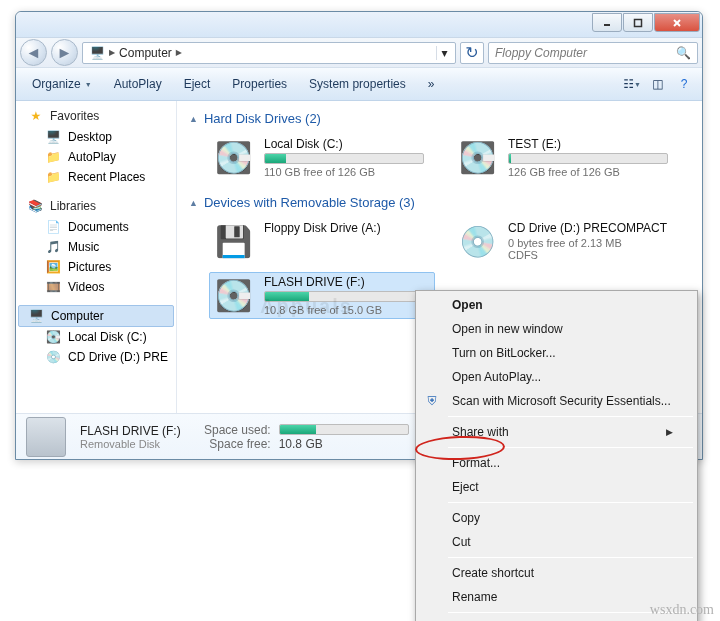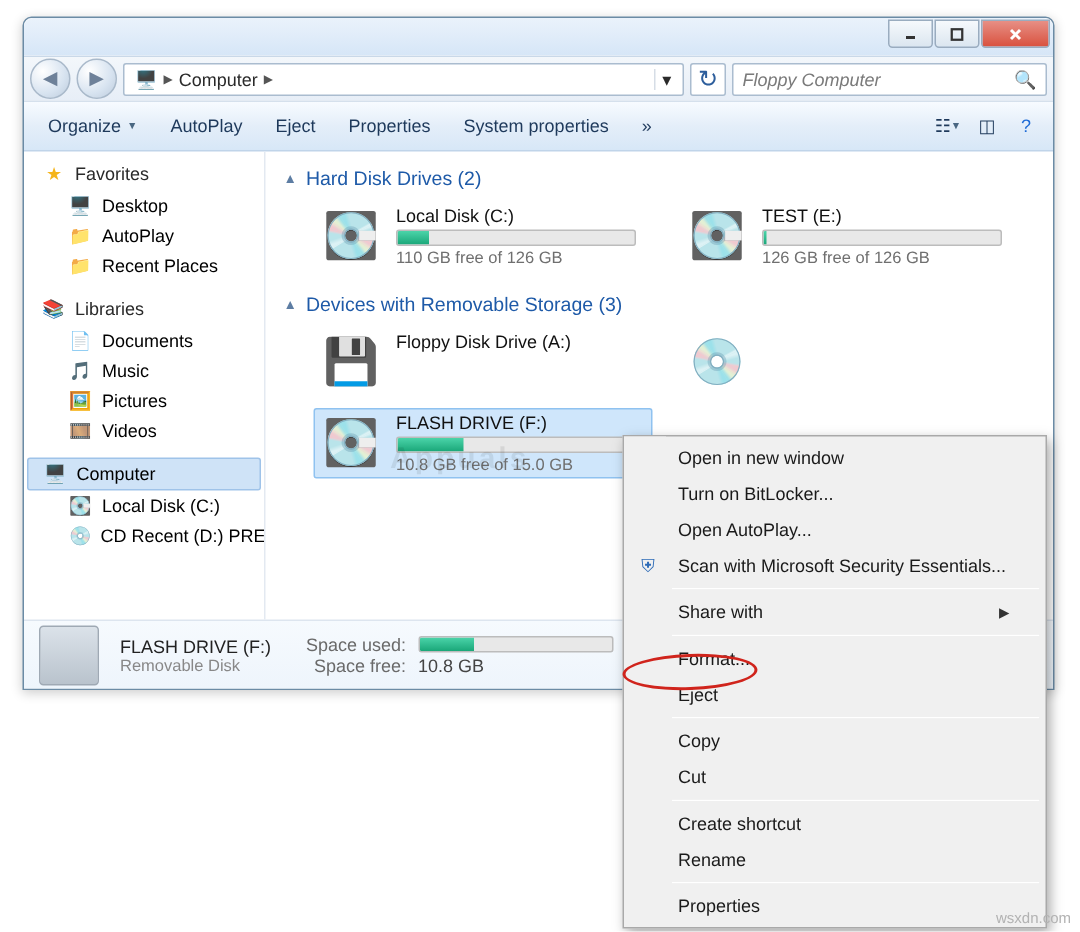--- a/index.html
+++ b/index.html
@@ -74,21 +74,21 @@
       padding: 2px; font-size: 12px; color: #1a1a1a; }
     .ctxmenu .icol { position: absolute; left: 0; top: 0; bottom: 0; width: 28px; background: #f0f0f0; }
     .ctxdiv { height: 1px; margin: 3px 2px 3px 30px; background: #d7d7d7; border-bottom: 1px solid #fff; }
     .ctxitem { position: relative; padding: 5px 22px 5px 34px; cursor: default; display: flex; align-items: center; }
     .ctxitem .sub { margin-left: auto; font-size: 9px; color: #333; }
     .ctxitem .cico { position: absolute; left: 6px; width: 16px; text-align: center; color: #2d6bb7; }
     .highlight { position: absolute; border: 2px solid #d0241c; border-radius: 50%;
       left: 415px; top: 436px; width: 90px; height: 24px; pointer-events: none; transform: rotate(-2deg); }
     .watermark { position: absolute; left:260px; top:295px; font-size: 20px; color: rgba(0,0,0,0.08);
       font-weight: 600; letter-spacing: 2px; pointer-events: none; }
-    .credit { position: absolute; right: 6px; bottom: 3px; font-size: 10px; color: #b2b2b2; }
+    .credit { position: absolute; right: 6px; bottom: 3px; font-size: 14px; color: #b2b2b2; font-family: Liberation Serif, serif; }
   </style>
 </head>
 <body>
 
 <div class="window">
   <div class="titlebar">
     <div class="win-btn">
         <svg width="10" height="10">
           <line x1="2" y1="7" x2="8" y2="7" stroke="#333" stroke-width="2"></line>
         </svg>
@@ -185,21 +185,21 @@
         <div class="nav-item sel-comp">
             <span class="ico compi">🖥️</span>
             <span>Computer</span>
           </div>
         <div class="nav-item">
             <span class="ico drvf">💽</span>
             <span>Local Disk (C:)</span>
           </div>
         <div class="nav-item">
             <span class="ico dvdf">💿</span>
-            <span>CD Recent (D:) PRE</span>
+            <span>CD Drive (D:) PRE</span>
           </div>
       </div>
     </div>
 
     <div class="content">
       <div class="grp-head">
           <span class="exp">▲</span>
           <span>Hard Disk Drives (2)</span>
         </div>
       <div class="drives">
@@ -231,20 +231,25 @@
         </div>
       <div class="drives">
         <div class="drive">
           <div class="dicon">💾</div>
           <div class="dinfo">
               <div class="dname">Floppy Disk Drive (A:)</div>
             </div>
         </div>
         <div class="drive">
           <div class="dicon">💿</div>
+          <div class="dinfo">
+            <div class="dname">CD Drive (D:) PRECOMPACT</div>
+            <div class="dfree">0 bytes free of 2.13 MB</div>
+            <div class="dfree">CDFS</div>
+          </div>
         </div>
         <div class="drive selected">
           <div class="dicon">💽</div>
           <div class="dinfo">
             <div class="dname">FLASH DRIVE (F:)</div>
             <div class="bar">
                 <div class="fill" style="width:28%"></div>
               </div>
             <div class="dfree">10.8 GB free of 15.0 GB</div>
           </div>
@@ -271,20 +276,23 @@
           <span>10.8 GB</span>
         </div>
     </div>
   </div>
 </div>
 
 <div class="watermark">Appuals</div>
 
 <div class="ctxmenu">
   <div class="icol"></div>
+  <div class="ctxitem">
+      <b>Open</b>
+    </div>
   <div class="ctxitem">Open in new window</div>
   <div class="ctxitem">Turn on BitLocker...</div>
   <div class="ctxitem">Open AutoPlay...</div>
   <div class="ctxitem">
       <span class="cico">⛨</span>
       <span>Scan with Microsoft Security Essentials...</span>
     </div>
   <div class="ctxdiv"></div>
   <div class="ctxitem">
       <span>Share with</span>

